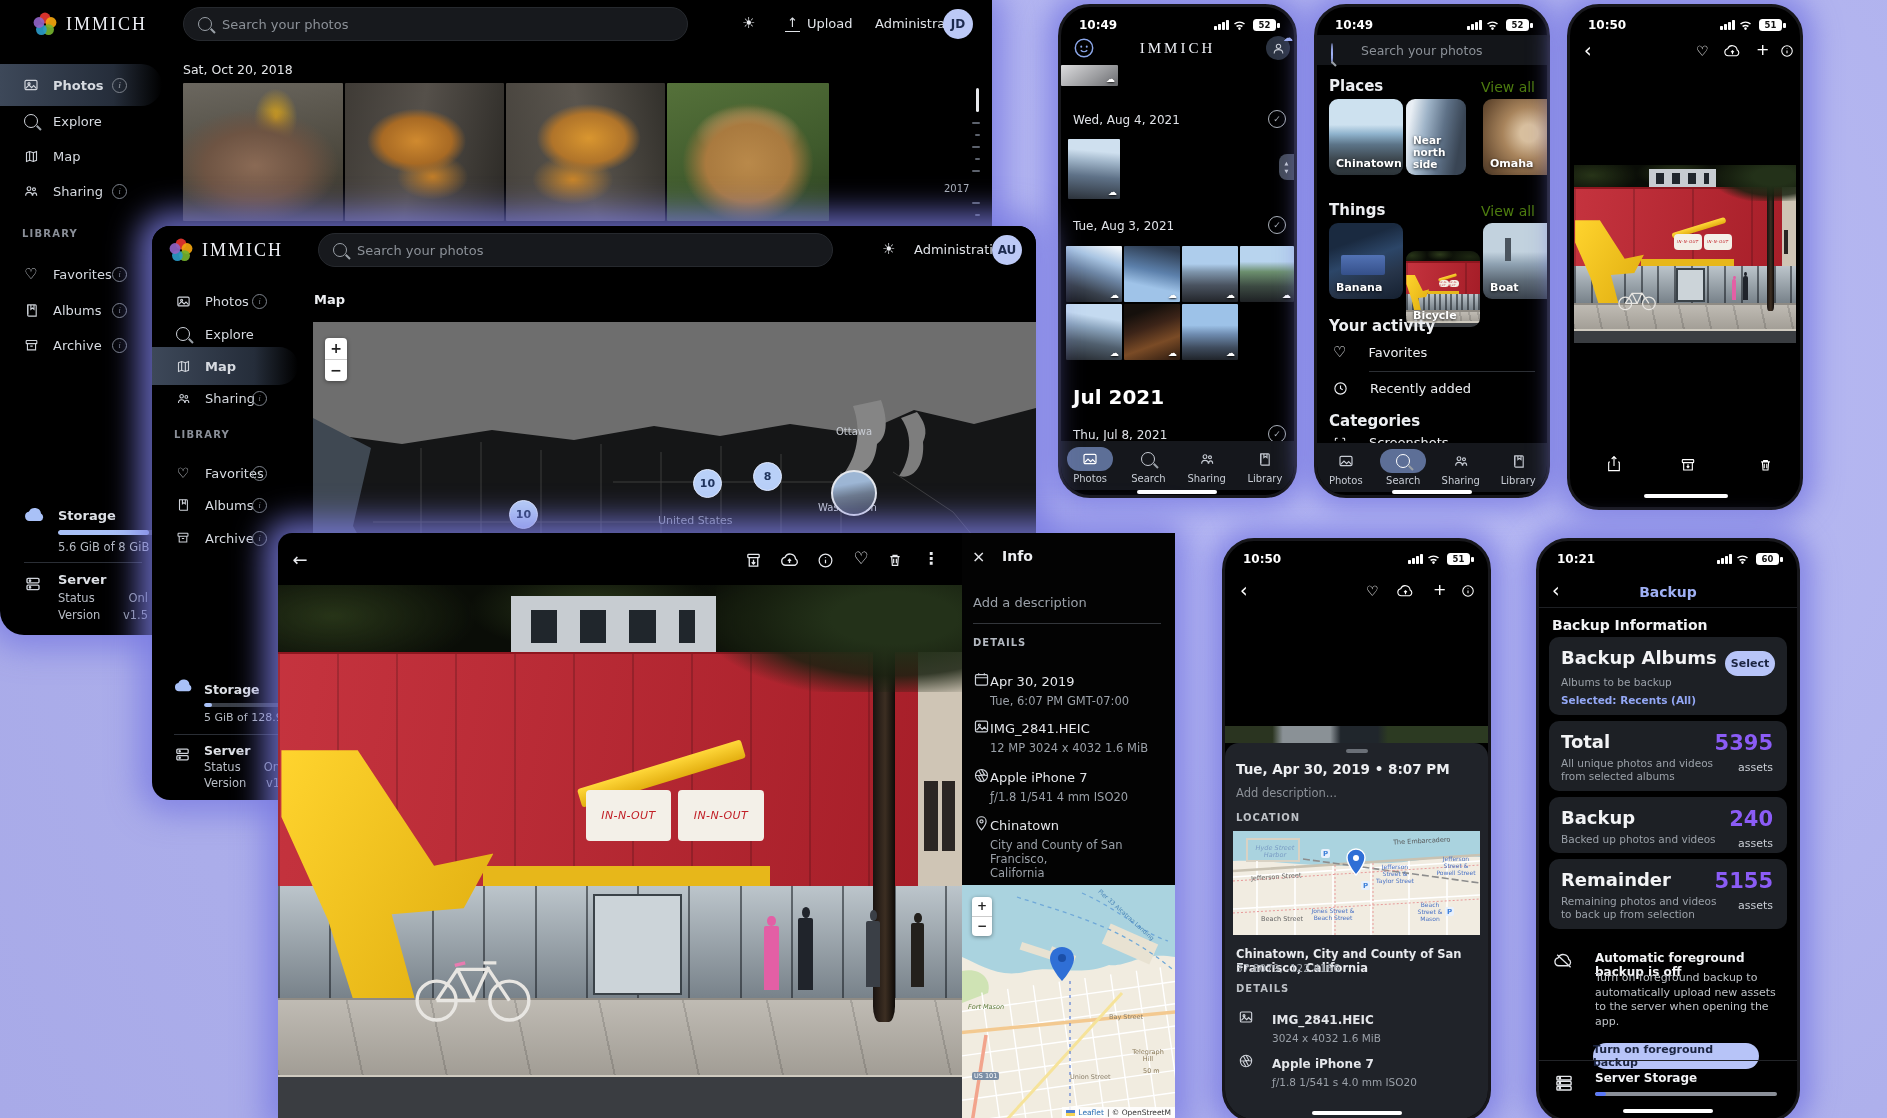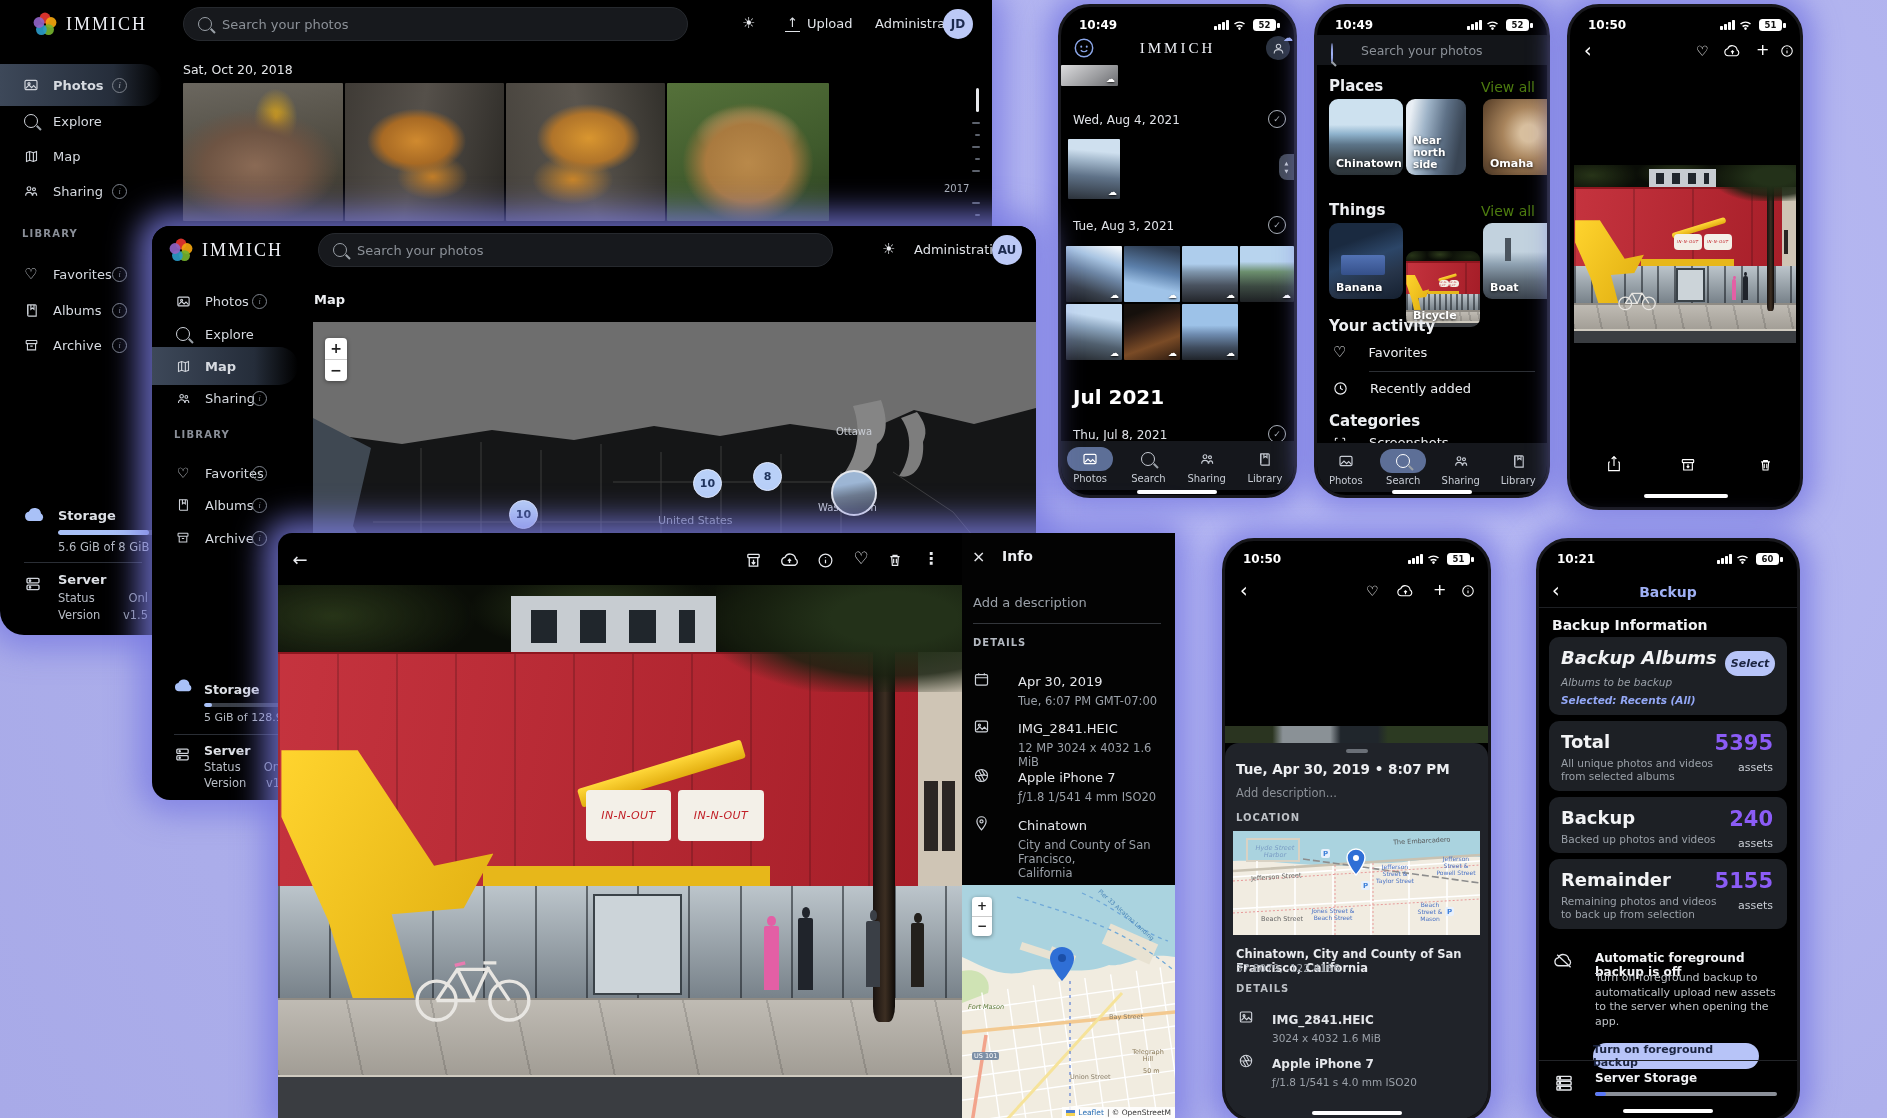--- a/index.html
+++ b/index.html
@@ -36,21 +36,21 @@
   
   .mk{position:absolute;width:27px;height:27px;border-radius:50%;background:#b9d0f8;color:#20345c;font-size:11px;
     font-weight:bold;display:flex;align-items:center;justify-content:center;border:1px solid #dfe8fb;}
   .mlab{position:absolute;color:#c9cdd4;font-size:10px;}
   .zbox{position:absolute;width:22px;background:#fff;border-radius:4px;color:#222;font-weight:bold;text-align:center;
     box-shadow:0 1px 4px rgba(0,0,0,.4);font-size:14px;}
   .zbox div{height:21px;line-height:21px;}
   .zbox div:first-child{border-bottom:1px solid #ccc;}
   
   .tbi{position:absolute;color:#e8eaee;display:flex;align-items:center;justify-content:center;width:24px;height:24px;}
-  .irow{position:absolute;display:flex;gap:28px;color:#e4e6ea;}
+  .irow{position:absolute;display:flex;gap:0;color:#e4e6ea;}
   .irow .t1{font-size:13px;color:#e4e6ea;}
   .irow .t2{font-size:11.5px;color:#9aa0a8;margin-top:4px;line-height:14px;}
   
   .scene{position:relative;overflow:hidden;background:#06070a;font-size:10px;}
   .sc{position:absolute;}
   .sc-fol{left:0;top:0;width:100%;height:13%;background-color:#0a0d07;background-image:
     radial-gradient(ellipse 30% 120% at 8% 45%,#273418 0%,rgba(0,0,0,0) 70%),
     radial-gradient(ellipse 42% 130% at 86% 55%,#1d2712 0%,rgba(0,0,0,0) 72%),
     radial-gradient(ellipse 26% 90% at 46% 35%,#2c3a1b 0%,rgba(0,0,0,0) 70%);}
   .sc-bld{left:34%;top:2%;width:30%;height:11%;background:#c7ccd1;}
@@ -532,21 +532,21 @@
           <path d="M28 96v150M54 96v150M80 96v150M106 96v150M132 96v150M158 96v150M184 96v150M208 96v150"></path>
         </g>
         <path d="M-6 148l230-22" stroke="#f3c990" stroke-width="3.5" fill="none"></path>
         <path d="M40 240L160 108" stroke="#f6e39a" stroke-width="3" fill="none"></path>
         <path d="M24 150L10 238" stroke="#f2a48c" stroke-width="3.5" fill="none"></path>
         <path d="M108 96v140" stroke="#5b7fd4" stroke-width="1.2" stroke-dasharray="3 4" fill="none"></path>
         <path d="M100 62c-7 0-12 5-12 11.5C88 83 100 96 100 96s12-13 12-22.5C112 67 107 62 100 62z" fill="#2f6fd6"></path>
         <circle cx="100" cy="73" r="4" fill="#1b4fa8"></circle>
       </svg>
       <span class="maplab" style="left:6px;top:118px;color:#5a7a3a;font-style:italic;">Fort Mason</span>
-      <span class="maplab" style="left:10px;top:167px;background:#7c8fa6;color:#fff;padding:0 2px;border-radius:2px;">US 101</span>
+      <span class="maplab" style="left:10px;top:187px;background:#7c8fa6;color:#fff;padding:0 2px;border-radius:2px;">US 101</span>
       <span class="maplab" style="left:147px;top:128px;color:#8a7f6a;">Bay Street</span>
       <span class="maplab" style="left:108px;top:188px;color:#8a7f6a;">Union Street</span>
       <span class="maplab" style="left:168px;top:164px;color:#8a7a5a;width:36px;white-space:normal;text-align:center;line-height:7px;">Telegraph Hill</span>
       <span class="maplab" style="left:181px;top:182px;color:#8a7a5a;">50 m</span>
       <span class="maplab" style="left:128px;top:26px;color:#4a86b8;transform:rotate(42deg);font-size:6px;">Pier 33 Alcatraz Landing</span>
       <div class="zbox" style="left:10px;top:12px;width:20px;font-size:12px;">
         <div style="height:19px;line-height:19px;">+</div>
         <div style="height:19px;line-height:19px;">−</div>
       </div>
       <div class="attr">
@@ -980,21 +980,21 @@
             <circle cx="6.5" cy="8.6" r="1.3" fill="#fff"></circle>
           </svg>
       <span class="batt">60</span>
     </span>
   </div>
   <span class="abs" style="left:13px;top:38px;color:#fff;font-size:19px;">‹</span>
   <span class="abs" style="left:0;right:0;top:43px;text-align:center;color:#9fb0f4;font-size:14px;font-weight:bold;">Backup</span>
   <div class="abs" style="left:0;top:66px;width:100%;border-top:1px solid #1e2024;"></div>
   <span class="abs" style="left:13px;top:76px;color:#f2f3f5;font-size:14px;font-weight:bold;">Backup Information</span>
 
-  <div class="bcard" style="top:96px;height:78px;font-style:italic;">
+  <div class="bcard" style="top:96px;height:78px;">
     <div class="bt">Backup Albums</div>
     <div class="bd" style="margin-top:8px;">Albums to be backup</div>
     <div style="font-size:10.5px;color:#93a7f5;font-weight:bold;margin-top:5px;">Selected: Recents (All)</div>
     <div class="pillbtn abs" style="right:12px;top:14px;width:50px;height:25px;font-size:11px;">Select</div>
   </div>
 
   <div class="bcard" style="top:180px;height:70px;">
     <div class="bt">Total</div>
     <div class="bd">All unique photos and videos from selected albums</div>
     <div class="bnum">5395</div>

